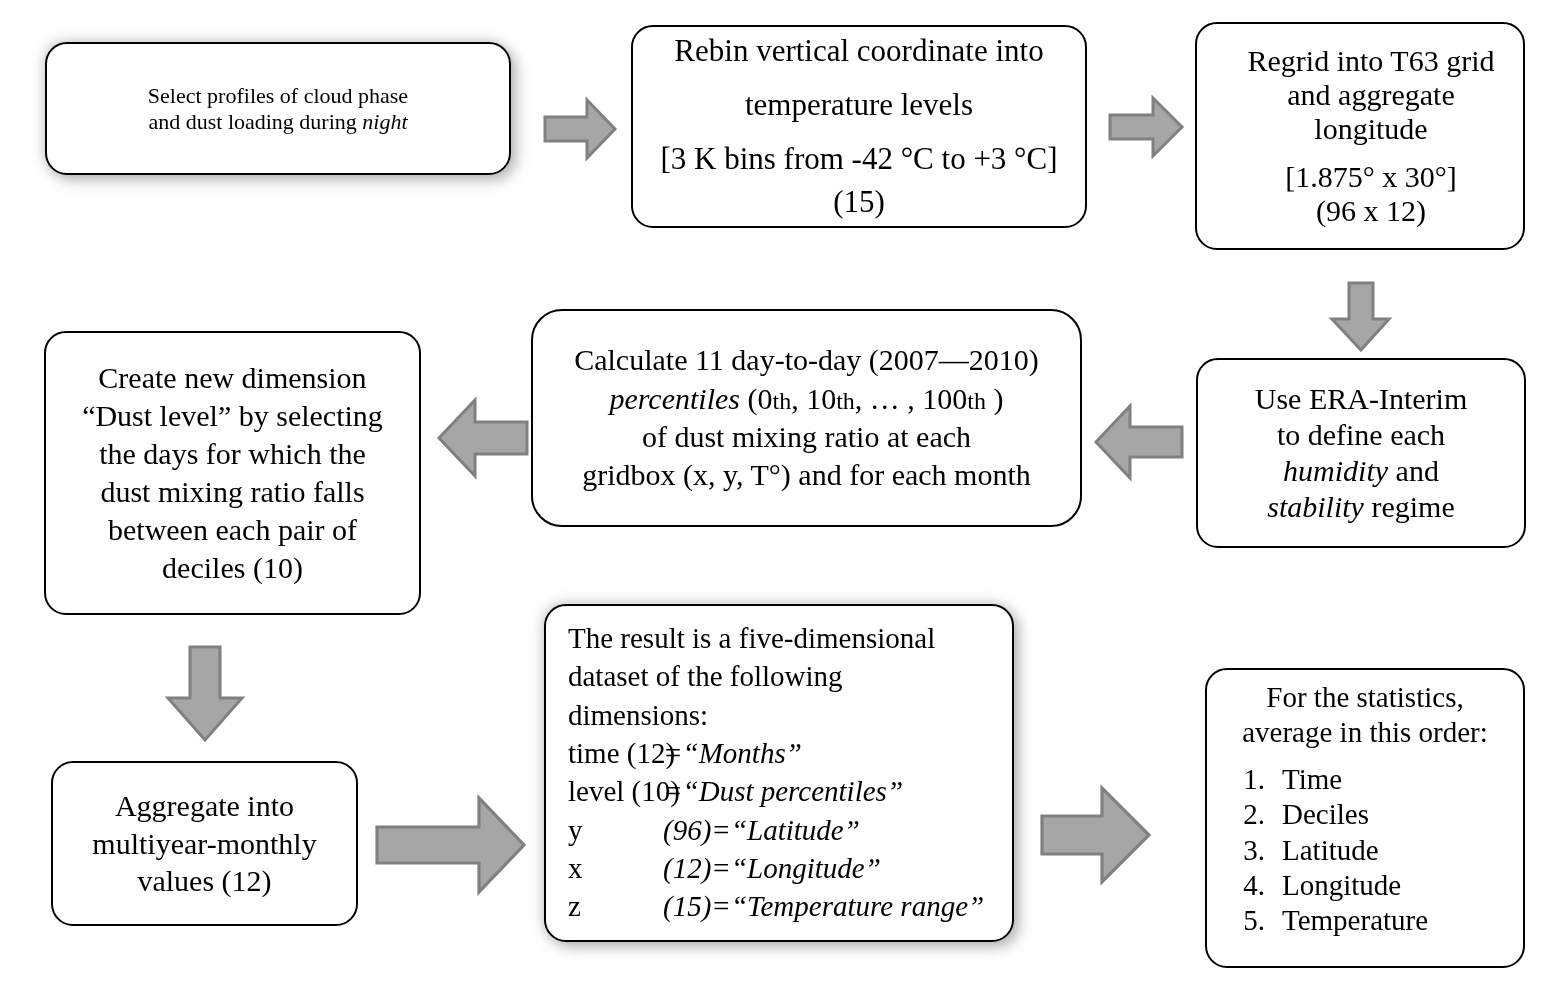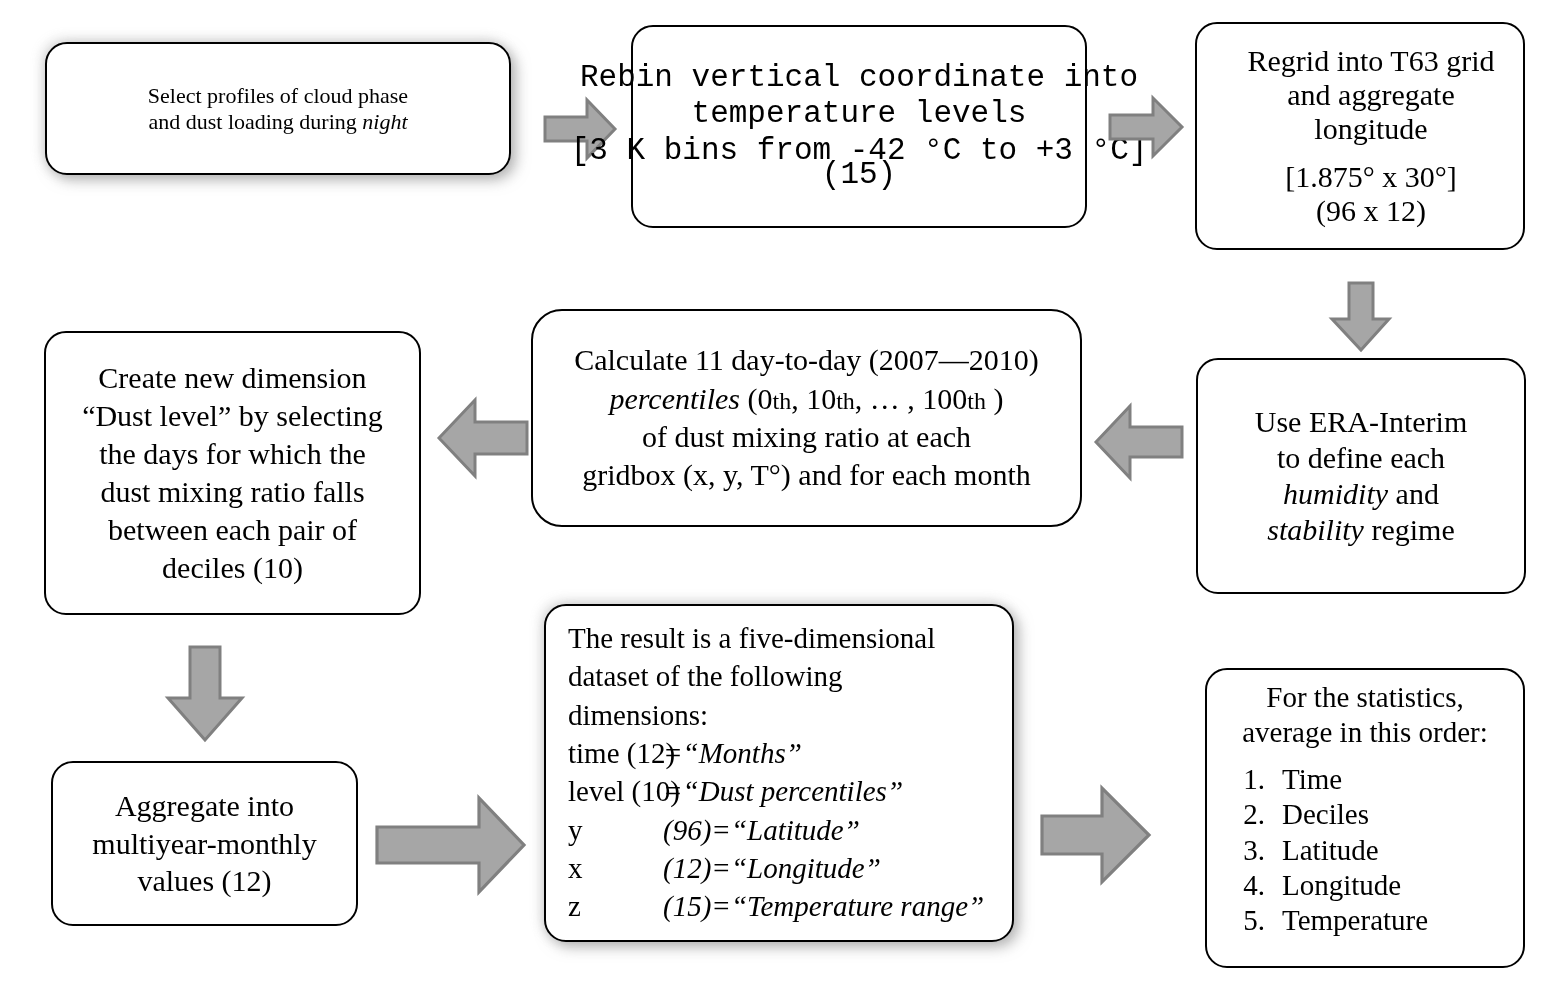--- a/index.html
+++ b/index.html
@@ -73,21 +73,21 @@
     <span class="line">Select profiles of cloud phase</span>
     <span class="line"><span>and dust loading during </span><span class="ital">night</span></span>
   </div>
 
   <div class="arrow" style="left:543px; top:98px;">
     <svg width="74" height="62" viewBox="0 0 74 62">
       <polygon points="2,19 44,19 44,2 72,31 44,60 44,43 2,43" fill="#A6A6A6" stroke="#808080" stroke-width="3" stroke-linejoin="miter"></polygon>
     </svg>
   </div>
 
-  <div class="node" style="left:631px; top:25px; width:456px; height:203px; font-size:31px; justify-content:center;font-family:Liberation Mono, monospace;">
+  <div class="node" style="left:631px; top:25px; width:456px; height:203px; font-size:31px; justify-content:space-between;">
     <span class="line">Rebin vertical coordinate into</span>
     <span class="line">temperature levels</span>
     <span class="line">[3 K bins from -42 °C to +3 °C]</span>
     <span class="line" style="margin-top:-12px;">(15)</span>
   </div>
 
   <div class="arrow" style="left:1108px; top:96px;">
     <svg width="76" height="62" viewBox="0 0 76 62">
       <polygon points="2,19 45,19 45,2 74,31 45,60 45,43 2,43" fill="#A6A6A6" stroke="#808080" stroke-width="3" stroke-linejoin="miter"></polygon>
     </svg>
@@ -100,21 +100,21 @@
     <span class="line" style="margin-top:13px;">[1.875° x 30°]</span>
     <span class="line">(96 x 12)</span>
   </div>
 
   <div class="arrow" style="left:1330px; top:281px;">
     <svg width="62" height="72" viewBox="0 0 62 72">
       <polygon points="19,2 43,2 43,38 59,38 31,69 2,38 19,38" fill="#A6A6A6" stroke="#808080" stroke-width="3" stroke-linejoin="miter"></polygon>
     </svg>
   </div>
 
-  <div class="node" style="left:1196px; top:358px; width:330px; height:236px; font-size:30px; line-height:1.20;">
+  <div class="node" style="left:1196px; top:358px; width:330px; height:190px; font-size:30px; line-height:1.20;">
     <span class="line">Use ERA-Interim</span>
     <span class="line">to define each</span>
     <span class="line"><span class="ital">humidity</span><span> and</span></span>
     <span class="line"><span class="ital">stability</span><span> regime</span></span>
   </div>
 
   <div class="arrow" style="left:1094px; top:404px;">
     <svg width="90" height="76" viewBox="0 0 90 76">
       <polygon points="2,38 36,2 36,23 88,23 88,53 36,53 36,74" fill="#A6A6A6" stroke="#808080" stroke-width="3" stroke-linejoin="miter"></polygon>
     </svg>

